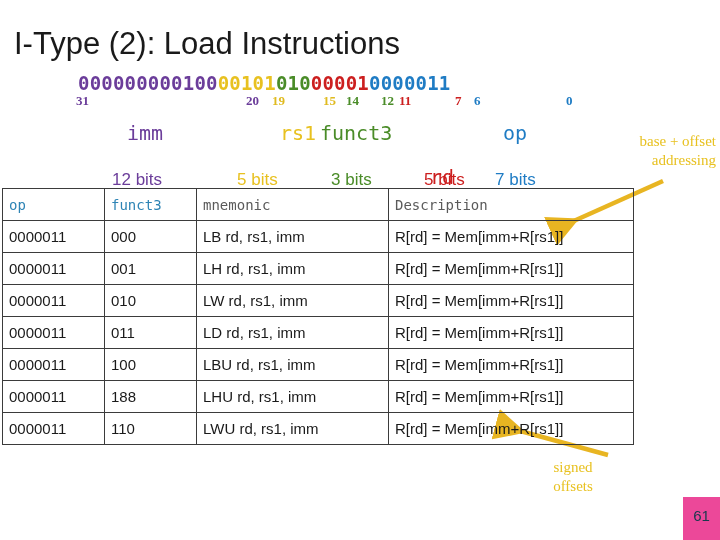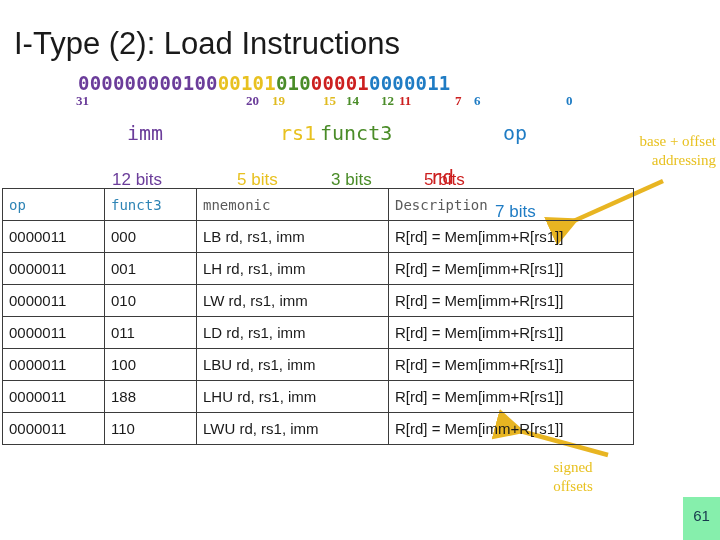--- a/index.html
+++ b/index.html
@@ -159,21 +159,21 @@
   .hdr-blue  { color: #2e84b5; }
   .hdr-gray  { color: #5a5a5a; }
 
   
   #page-number-box {
     position: absolute;
     left: 683px;
     top: 497px;
     width: 37px;
     height: 43px;
-    background: #86efac;
+    background: #ec4899;
   }
   #page-number-label {
     position: absolute;
     left: 0;
     top: 10px;
     width: 37px;
     text-align: center;
     font-family: "Liberation Sans", sans-serif;
     font-size: 15px;
     color: #17394d;
@@ -207,21 +207,21 @@
   <span style="left:320px; color:#4a8c28;">funct3</span>
   <span style="left:430px; color:#cc1f1f;margin-top:44px;">rd</span>
   <span style="left:503px; color:#1f7cc4;">op</span>
 </div>
 
 <div id="field-widths">
   <span style="left:112px; color:#6b3d9a;">12 bits</span>
   <span style="left:237px; color:#e8c120;">5 bits</span>
   <span style="left:331px; color:#4a8c28;">3 bits</span>
   <span style="left:424px; color:#cc1f1f;">5 bits</span>
-  <span style="left:495px; color:#1f7cc4;margin-top:32px;">7 bits</span>
+  <span style="left:495px; color:#1f7cc4;">7 bits</span>
 </div>
 
 <div class="annotation" id="annotation-base-offset">base + offset
 addressing</div>
 <div class="annotation" id="annotation-signed-offsets">signed
 offsets</div>
 
 <svg id="arrows" viewBox="0 0 720 540">
   <defs>
     <marker id="ah" markerWidth="7" markerHeight="7" refX="3" refY="3.5" orient="auto">

